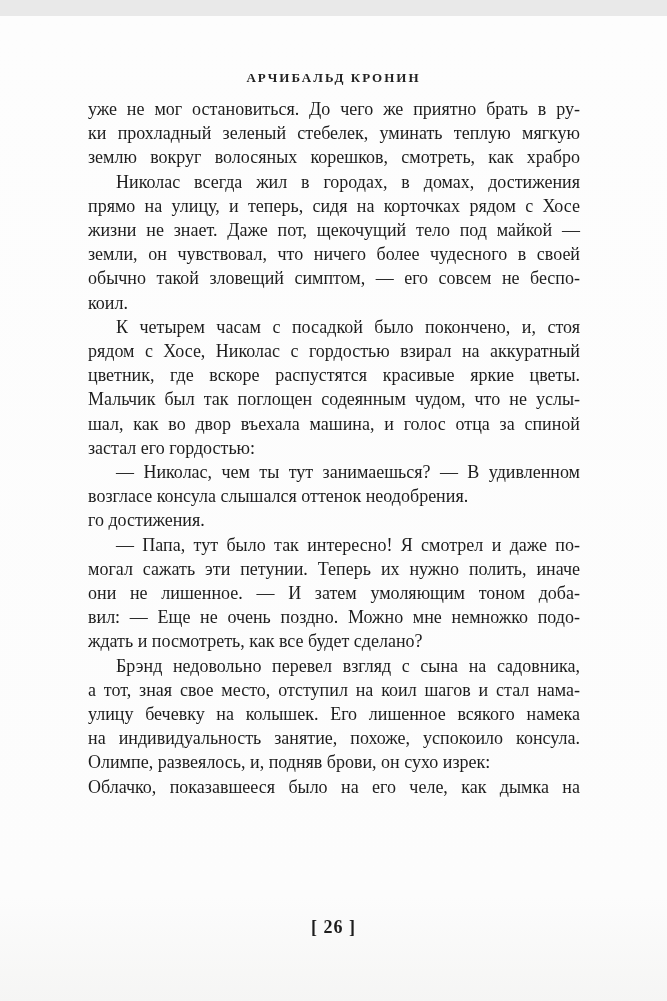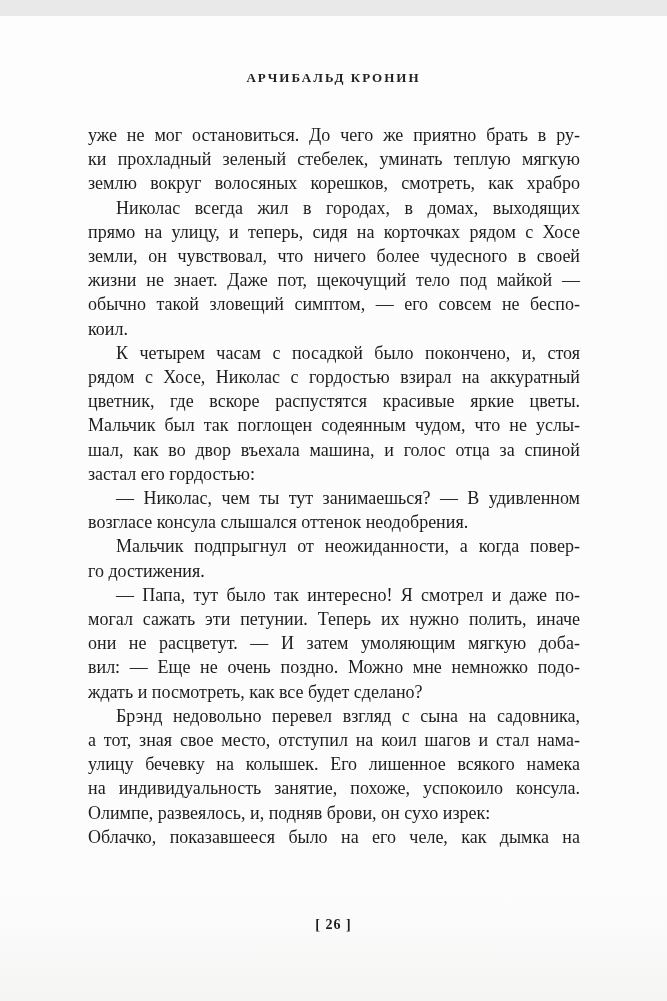--- a/index.html
+++ b/index.html
@@ -24,21 +24,21 @@
     left: 0;
     right: 0;
     text-align: center;
     font-size: 13px;
     font-weight: bold;
     letter-spacing: 2px;
     color: #222;
   }
   .text-block {
     position: absolute;
-    top: 107px;
+    top: 81px;
     left: 88px;
     width: 492px;
     font-size: 18px;
     line-height: 24.2px;
   }
   .para {
     margin: 0;
     padding: 0;
   }
   .line {
@@ -53,66 +53,65 @@
   }
   .line.first-indent {
     padding-left: 28px;
   }
   .page-number {
     position: absolute;
     top: 901px;
     left: 0;
     right: 0;
     text-align: center;
-    font-size: 14px;
+    font-size: 18px;
     font-weight: bold;
     color: #1d1d1d;
     letter-spacing: 1px;
   }
 </style>
 </head>
 <body>
 
 <div class="page">
   <div class="running-header">АРЧИБАЛЬД КРОНИН</div>
 
   <div class="text-block">
       <div class="para">
         <div class="line">уже не мог остановиться. До чего же приятно брать в ру-</div>
         <div class="line">ки прохладный зеленый стебелек, уминать теплую мягкую</div>
         <div class="line">землю вокруг волосяных корешков, смотреть, как храбро</div>
       </div>
       <div class="para">
-        <div class="line first-indent">Николас всегда жил в городах, в домах, выходящих</div>
+        <div class="line first-indent">Николас всегда жил в городах, в домах, достижения</div>
         <div class="line">прямо на улицу, и теперь, сидя на корточках рядом с Хосе</div>
+        <div class="line">жизни не знает. Даже пот, щекочущий тело под майкой —</div>
         <div class="line">земли, он чувствовал, что ничего более чудесного в своей</div>
-        <div class="line">жизни не знает. Даже пот, щекочущий тело под майкой —</div>
         <div class="line">обычно такой зловещий симптом, — его совсем не беспо-</div>
         <div class="line last">коил.</div>
       </div>
       <div class="para">
         <div class="line first-indent">К четырем часам с посадкой было покончено, и, стоя</div>
         <div class="line">рядом с Хосе, Николас с гордостью взирал на аккуратный</div>
         <div class="line">цветник, где вскоре распустятся красивые яркие цветы.</div>
         <div class="line">Мальчик был так поглощен содеянным чудом, что не услы-</div>
         <div class="line">шал, как во двор въехала машина, и голос отца за спиной</div>
         <div class="line last">застал его гордостью:</div>
       </div>
       <div class="para">
         <div class="line first-indent">— Николас, чем ты тут занимаешься? — В удивленном</div>
         <div class="line last">возгласе консула слышался оттенок неодобрения.</div>
       </div>
       <div class="para">
-        <div class="line first-indent">Мальчик подпрыгнул от неожиданности, а когда повер-</div>
         <div class="line last">го достижения.</div>
       </div>
       <div class="para">
         <div class="line first-indent">— Папа, тут было так интересно! Я смотрел и даже по-</div>
         <div class="line">могал сажать эти петунии. Теперь их нужно полить, иначе</div>
-        <div class="line">они не расцветут. — И затем умоляющим мягкую доба-</div>
+        <div class="line">они не лишенное. — И затем умоляющим тоном доба-</div>
         <div class="line">вил: — Еще не очень поздно. Можно мне немножко подо-</div>
         <div class="line last">ждать и посмотреть, как все будет сделано?</div>
       </div>
       <div class="para">
         <div class="line first-indent">Брэнд недовольно перевел взгляд с сына на садовника,</div>
         <div class="line">а тот, зная свое место, отступил на коил шагов и стал нама-</div>
         <div class="line">улицу бечевку на колышек. Его лишенное всякого намека</div>
         <div class="line">на индивидуальность занятие, похоже, успокоило консула.</div>
         <div class="line last">Олимпе, развеялось, и, подняв брови, он сухо изрек:</div>
         <div class="line">Облачко, показавшееся было на его челе, как дымка на</div>

